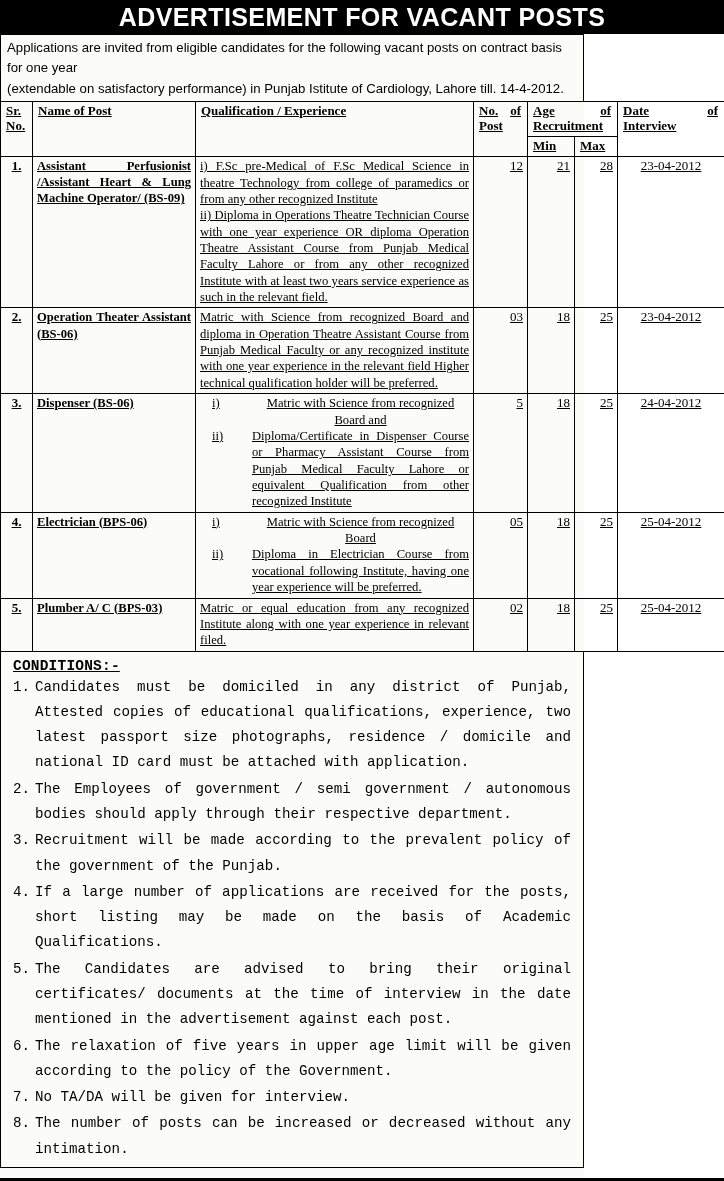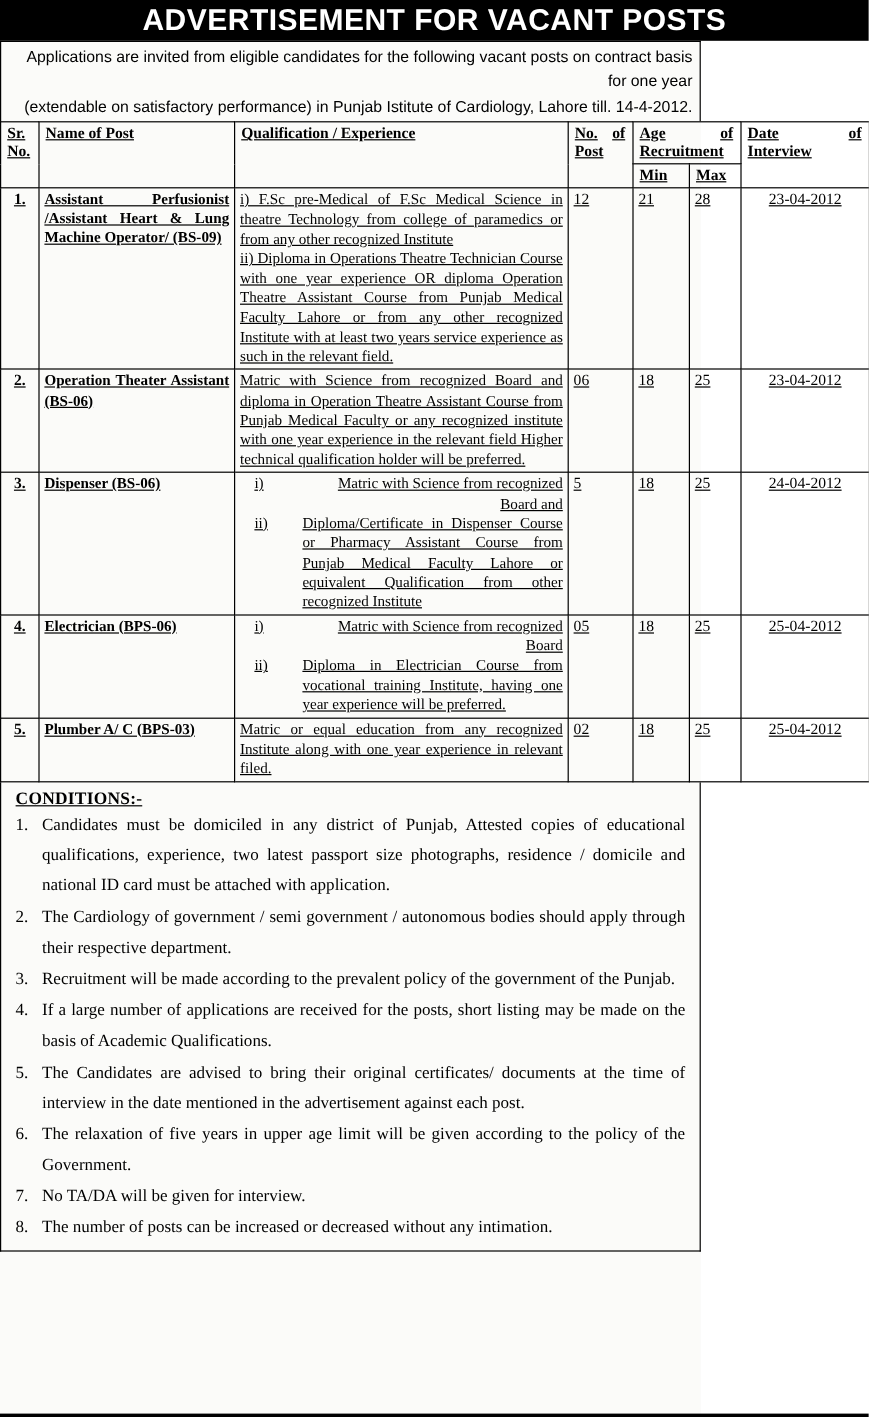--- a/index.html
+++ b/index.html
@@ -21,21 +21,21 @@
     font-family:"Liberation Sans","DejaVu Sans",sans-serif;
     font-weight:bold; font-size:25px; letter-spacing:.4px;
   }
 
   
   .intro {
     border-left:1.5px solid #000; border-right:1.5px solid #000;
     border-top:1px solid #000;
     padding:3px 6px 2px 6px;
     font-family:"Liberation Sans","DejaVu Sans",sans-serif;
-    font-size:13.2px; line-height:1.55;text-align:right;
+    font-size:13.2px; line-height:1.55;
   }
   .intro p { margin:0; }
 
   
   table.jobs {
     border-collapse:collapse;
     width:724px;
     table-layout:fixed;
     font-size:12.6px;
     text-decoration:underline;
@@ -58,37 +58,38 @@
   .c-max  { width:43px; }
   .c-date { width:107px; }
 
   .th-spread { display:flex; justify-content:space-between; }
   .th-spread span:last-child { padding-right:2px; }
 
   td.sr   { text-align:center; font-weight:bold; font-size:13px; padding-top:2px; }
   td.name { font-weight:bold; text-align:justify; text-justify:inter-word;
             line-height:1.28; padding-top:2px; }
   td.qual { text-align:justify; text-justify:inter-word; line-height:1.30; padding-top:2px; }
-  td.num  { text-align:left; padding-left:6px; padding-top:2px; font-size:13px; }
+  td.num  { text-align:right; padding-left:6px; padding-top:2px; font-size:13px; }
   td.date { text-align:center; padding-top:2px; font-size:13px; }
 
   .qual-p { margin:0; text-align:justify; text-justify:inter-word; }
   .qual-p:last-child { text-align:justify; }
 
   
   .rl { margin:0; padding:0; }
   .rl-item { display:flex; margin:0 0 0 0; }
   .rl-mark { width:52px; flex:0 0 52px; padding-left:12px; }
   .rl-body { flex:1 1 auto; text-align:justify; text-justify:inter-word; }
-  .rl-body.nojust { text-align:right; }
+  .rl-body.nojust { text-align:center; }
 
   
   .conditions {
     border:1.5px solid #000; border-top:none;
     padding:6px 8px 4px 8px;
+    font-family:Liberation Mono, monospace;
   }
   .cond-title {
     font-weight:bold; text-decoration:underline;
     font-size:14.5px; letter-spacing:.2px; margin:0 0 1px 4px;
   }
   ol.cond-list { list-style:none; margin:0; padding:0; }
   ol.cond-list li {
     display:flex; font-size:14.2px; line-height:1.78;
     margin:0 0 1px 0;
   }
@@ -181,21 +182,21 @@
           <td class="num">21</td>
           <td class="num">28</td>
           <td class="date">23-04-2012</td>
         </tr>
         <tr>
           <td class="sr">2.</td>
           <td class="name">Operation Theater Assistant (BS-06)</td>
           <td class="qual">
             <p class="qual-p">Matric with Science from recognized Board and diploma in Operation Theatre Assistant Course from Punjab Medical Faculty or any recognized institute with one year experience in the relevant field Higher technical qualification holder will be preferred.</p>
           </td>
-          <td class="num">06</td>
+          <td class="num">03</td>
           <td class="num">18</td>
           <td class="num">25</td>
           <td class="date">23-04-2012</td>
         </tr>
         <tr>
           <td class="sr">3.</td>
           <td class="name">Dispenser (BS-06)</td>
           <td class="qual">
             <div class="rl">
               <div class="rl-item">
@@ -217,21 +218,21 @@
           <td class="sr">4.</td>
           <td class="name">Electrician (BPS-06)</td>
           <td class="qual">
             <div class="rl">
               <div class="rl-item">
                 <div class="rl-mark">i)</div>
                 <div class="rl-body nojust">Matric with Science from recognized Board</div>
               </div>
               <div class="rl-item">
                 <div class="rl-mark">ii)</div>
-                <div class="rl-body">Diploma in Electrician Course from vocational training Institute, having one year experience will be preferred.</div>
+                <div class="rl-body">Diploma in Electrician Course from vocational following Institute, having one year experience will be preferred.</div>
               </div>
             </div>
           </td>
           <td class="num">05</td>
           <td class="num">18</td>
           <td class="num">25</td>
           <td class="date">25-04-2012</td>
         </tr>
         <tr>
           <td class="sr">5.</td>
@@ -249,21 +250,21 @@
 
   <div class="conditions">
     <div class="cond-title">CONDITIONS:-</div>
     <ol class="cond-list">
         <li>
           <span class="cond-num">1.</span>
           <span class="cond-txt">Candidates must be domiciled in any district of Punjab, Attested copies of educational qualifications, experience, two latest passport size photographs, residence / domicile and national ID card must be attached with application.</span>
         </li>
         <li>
           <span class="cond-num">2.</span>
-          <span class="cond-txt">The Cardiology of government / semi government / autonomous bodies should apply through their respective department.</span>
+          <span class="cond-txt">The Employees of government / semi government / autonomous bodies should apply through their respective department.</span>
         </li>
         <li>
           <span class="cond-num">3.</span>
           <span class="cond-txt">Recruitment will be made according to the prevalent policy of the government of the Punjab.</span>
         </li>
         <li>
           <span class="cond-num">4.</span>
           <span class="cond-txt">If a large number of applications are received for the posts, short listing may be made on the basis of Academic Qualifications.</span>
         </li>
         <li>

